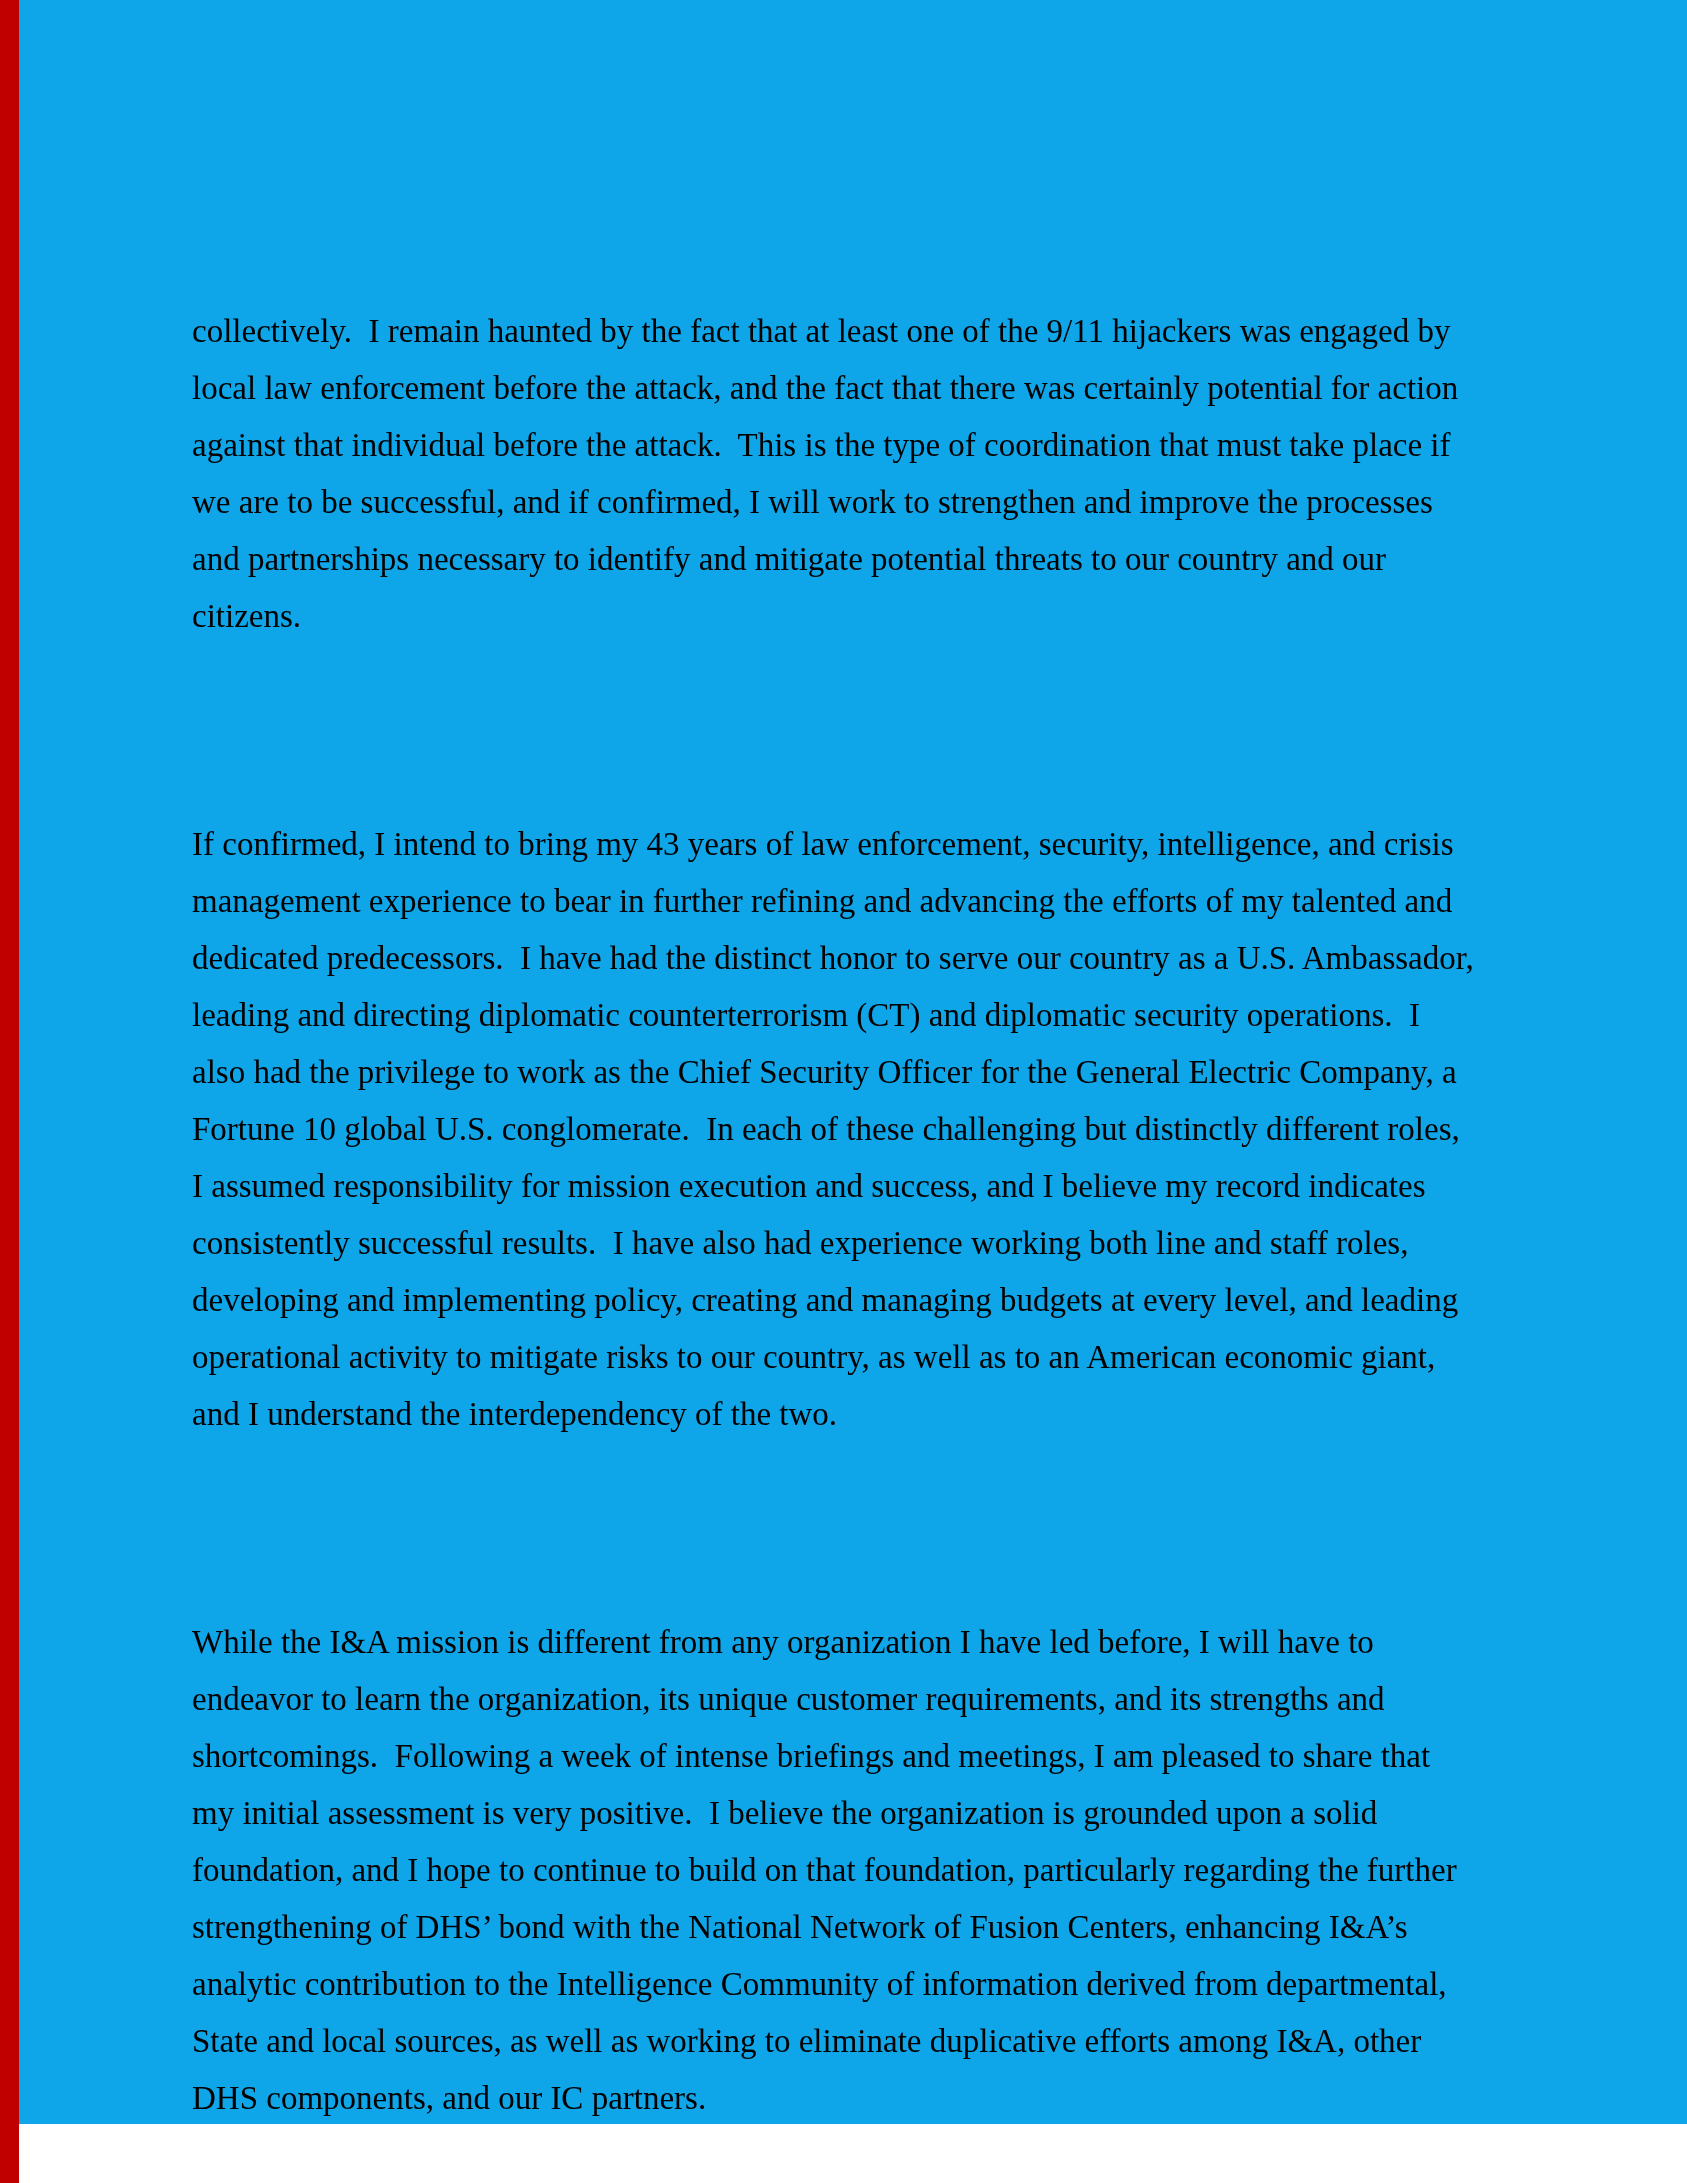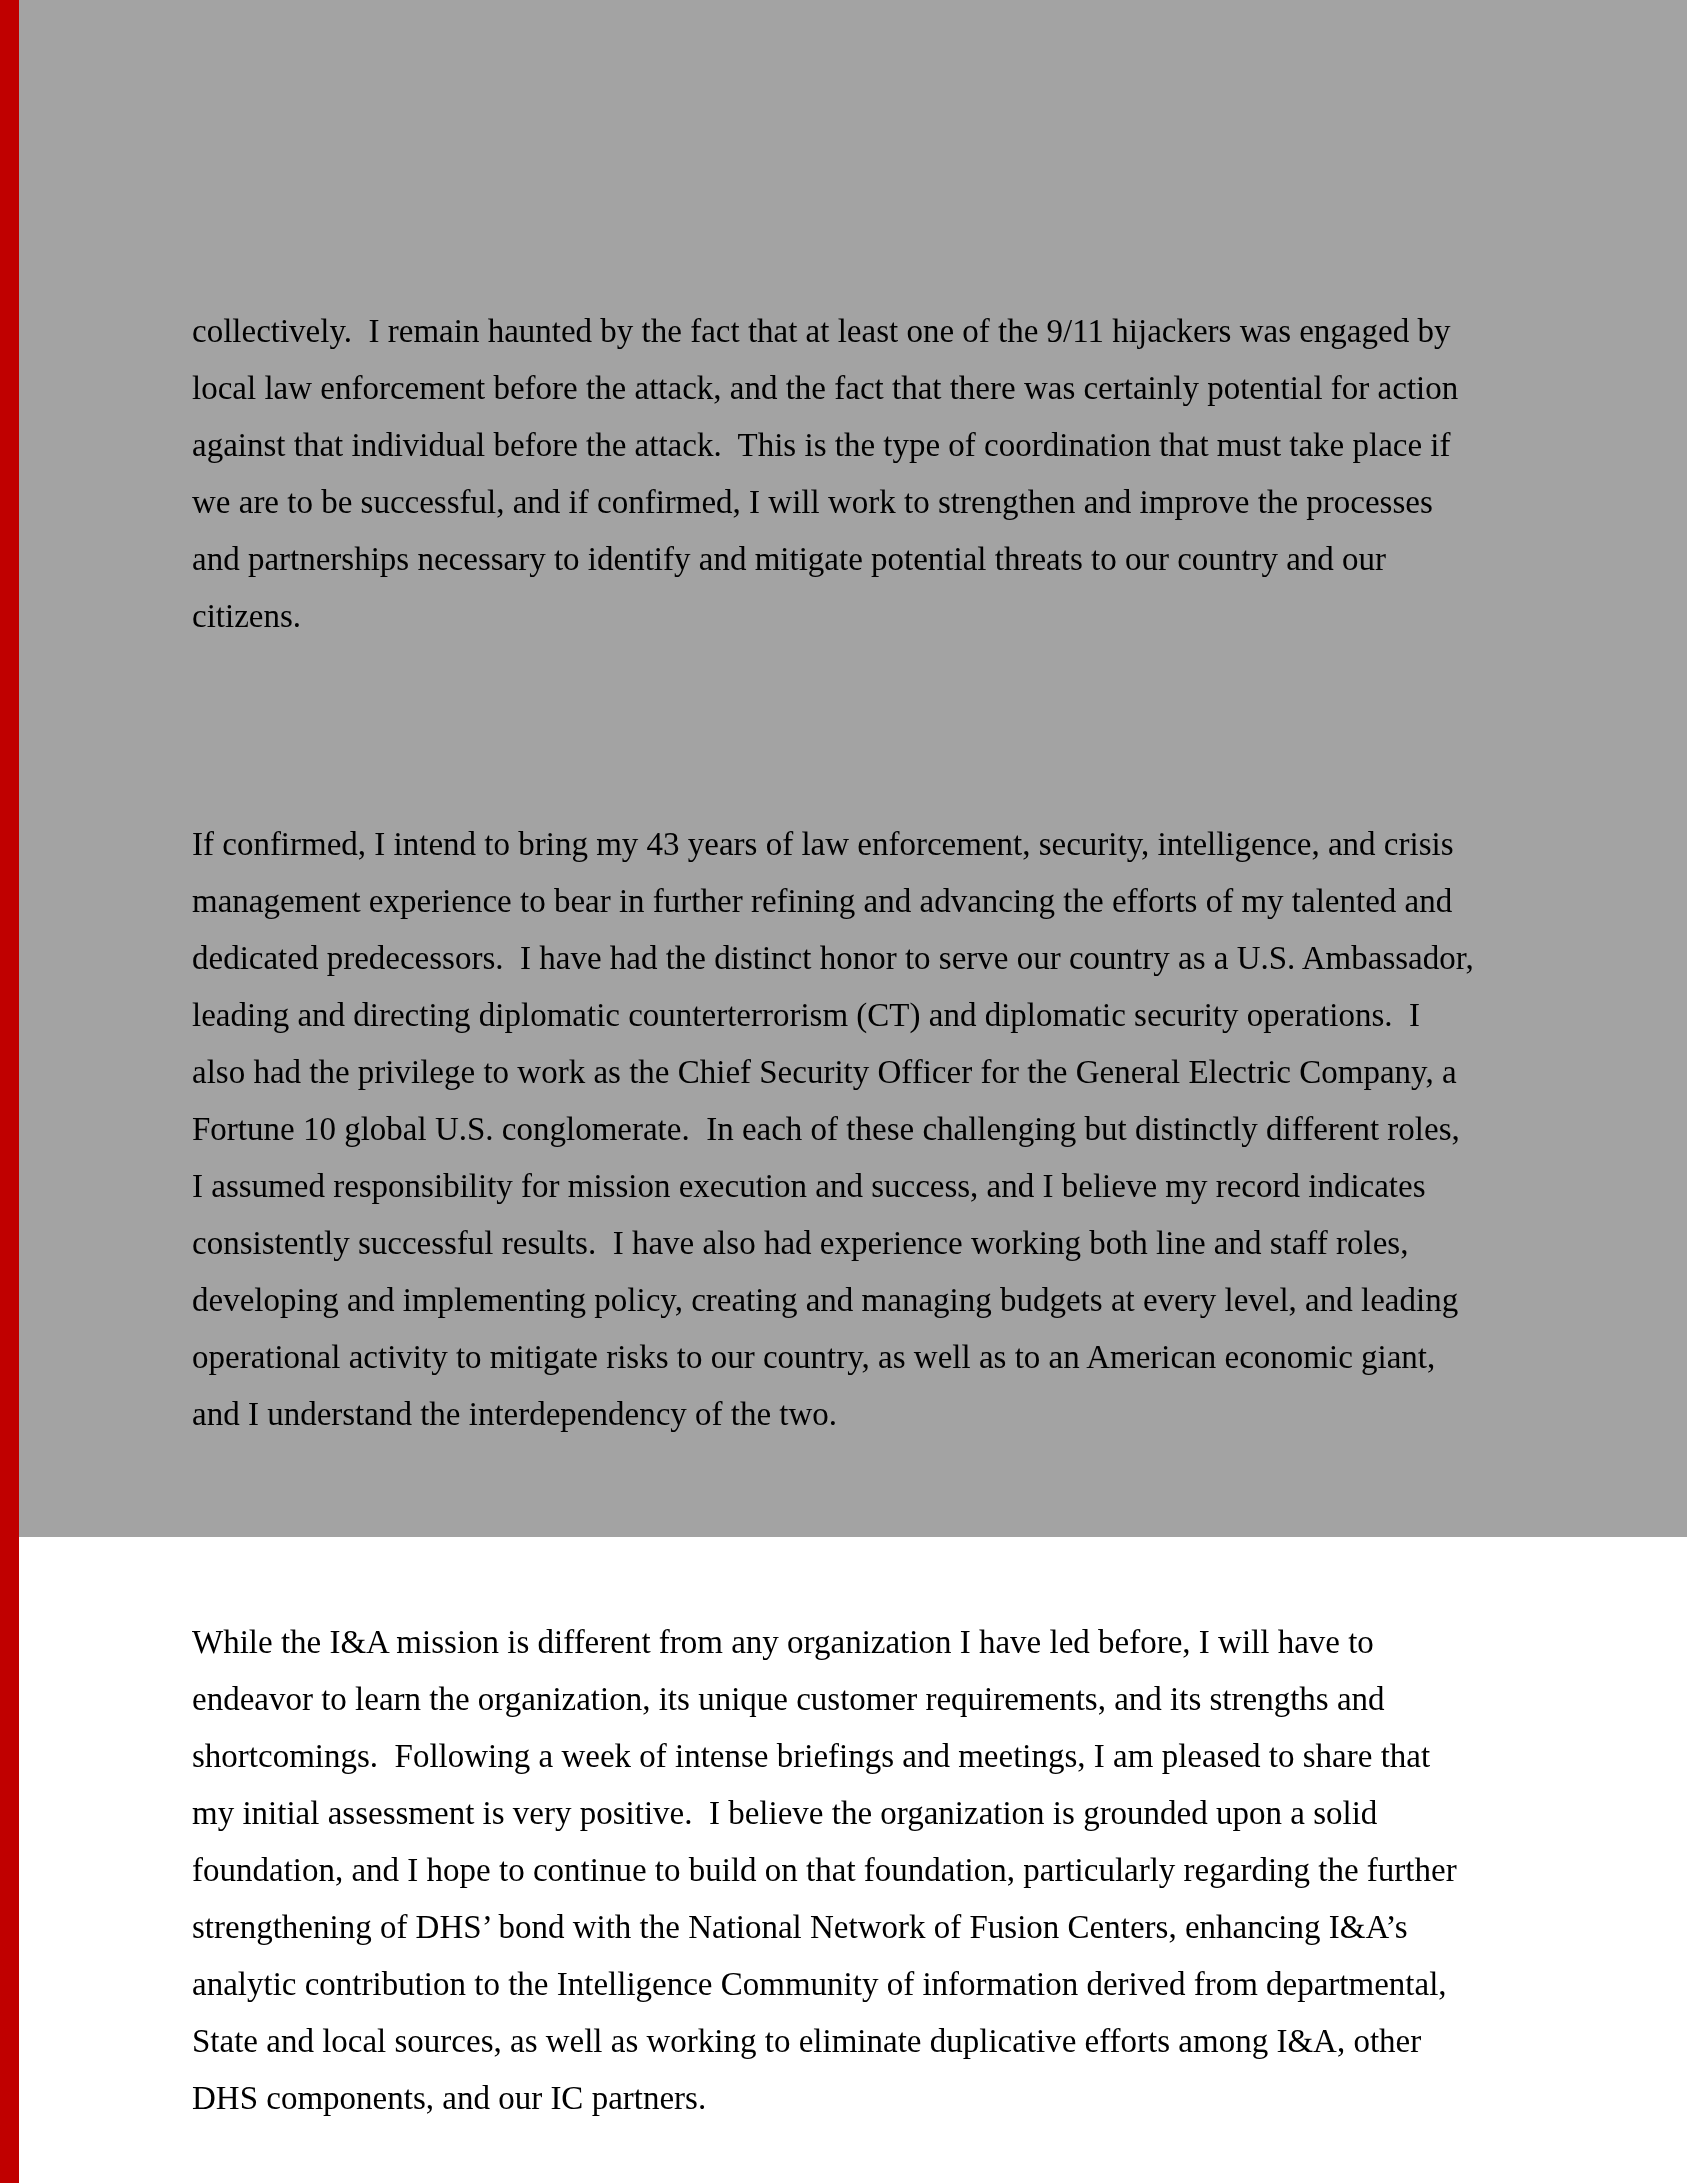--- a/index.html
+++ b/index.html
@@ -12,22 +12,22 @@
     height: 2183px;
     background: #ffffff;
     position: relative;
     font-family: "Liberation Serif", "DejaVu Serif", serif;
   }
   .page {
     position: absolute;
     left: 0;
     top: 0;
     width: 1687px;
-    height: 1537px;
-    background: #a3a3a3;
+    height: 2124px;
+    background: #0ea5e9;
   }
   .edge-stripe {
     position: absolute;
     left: 0;
     top: 0;
     width: 18.5px;
     height: 2183px;
     background: #c00000;
   }
   .doc {

